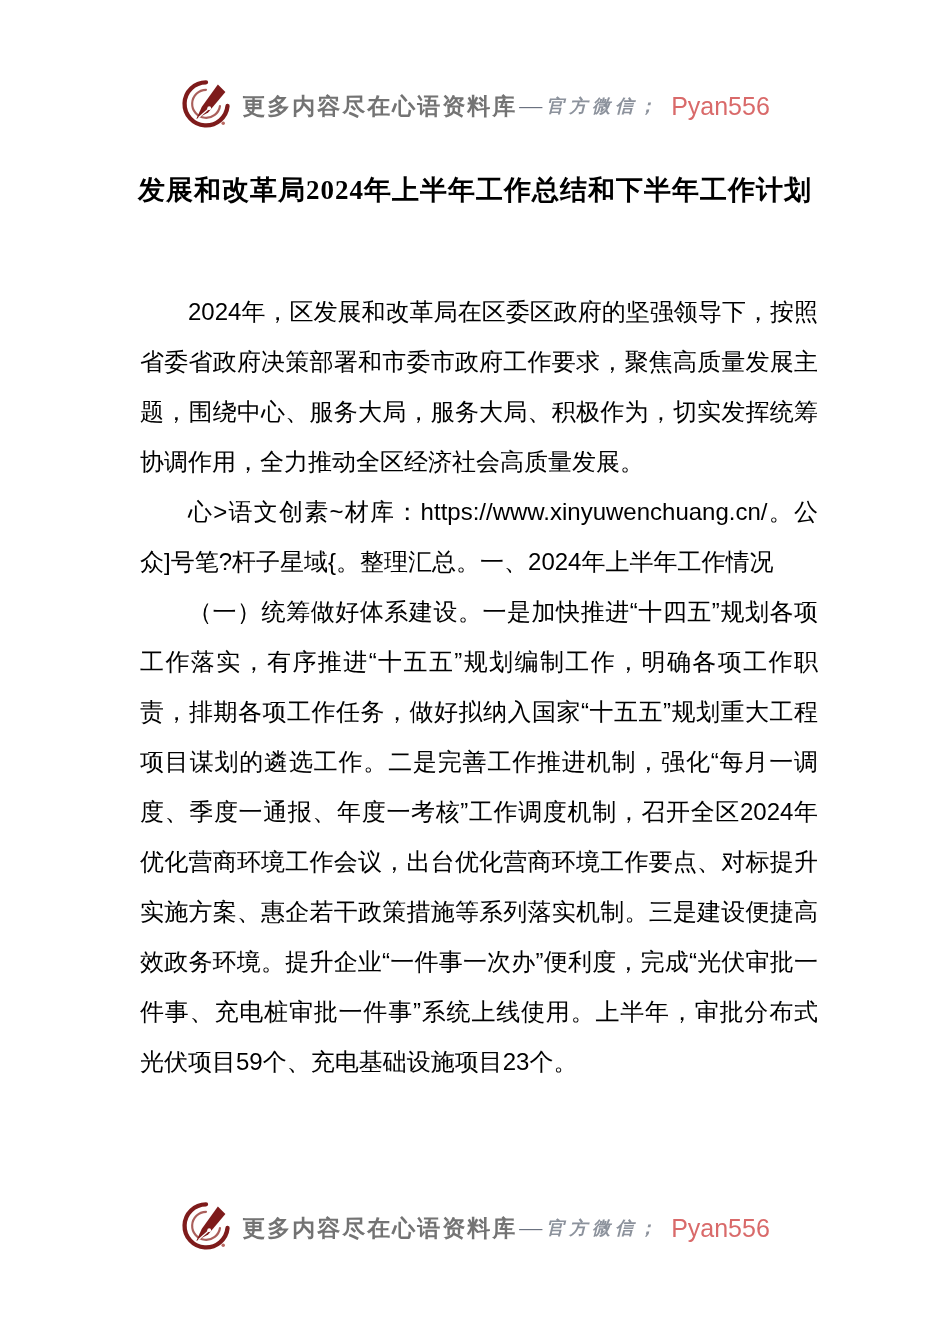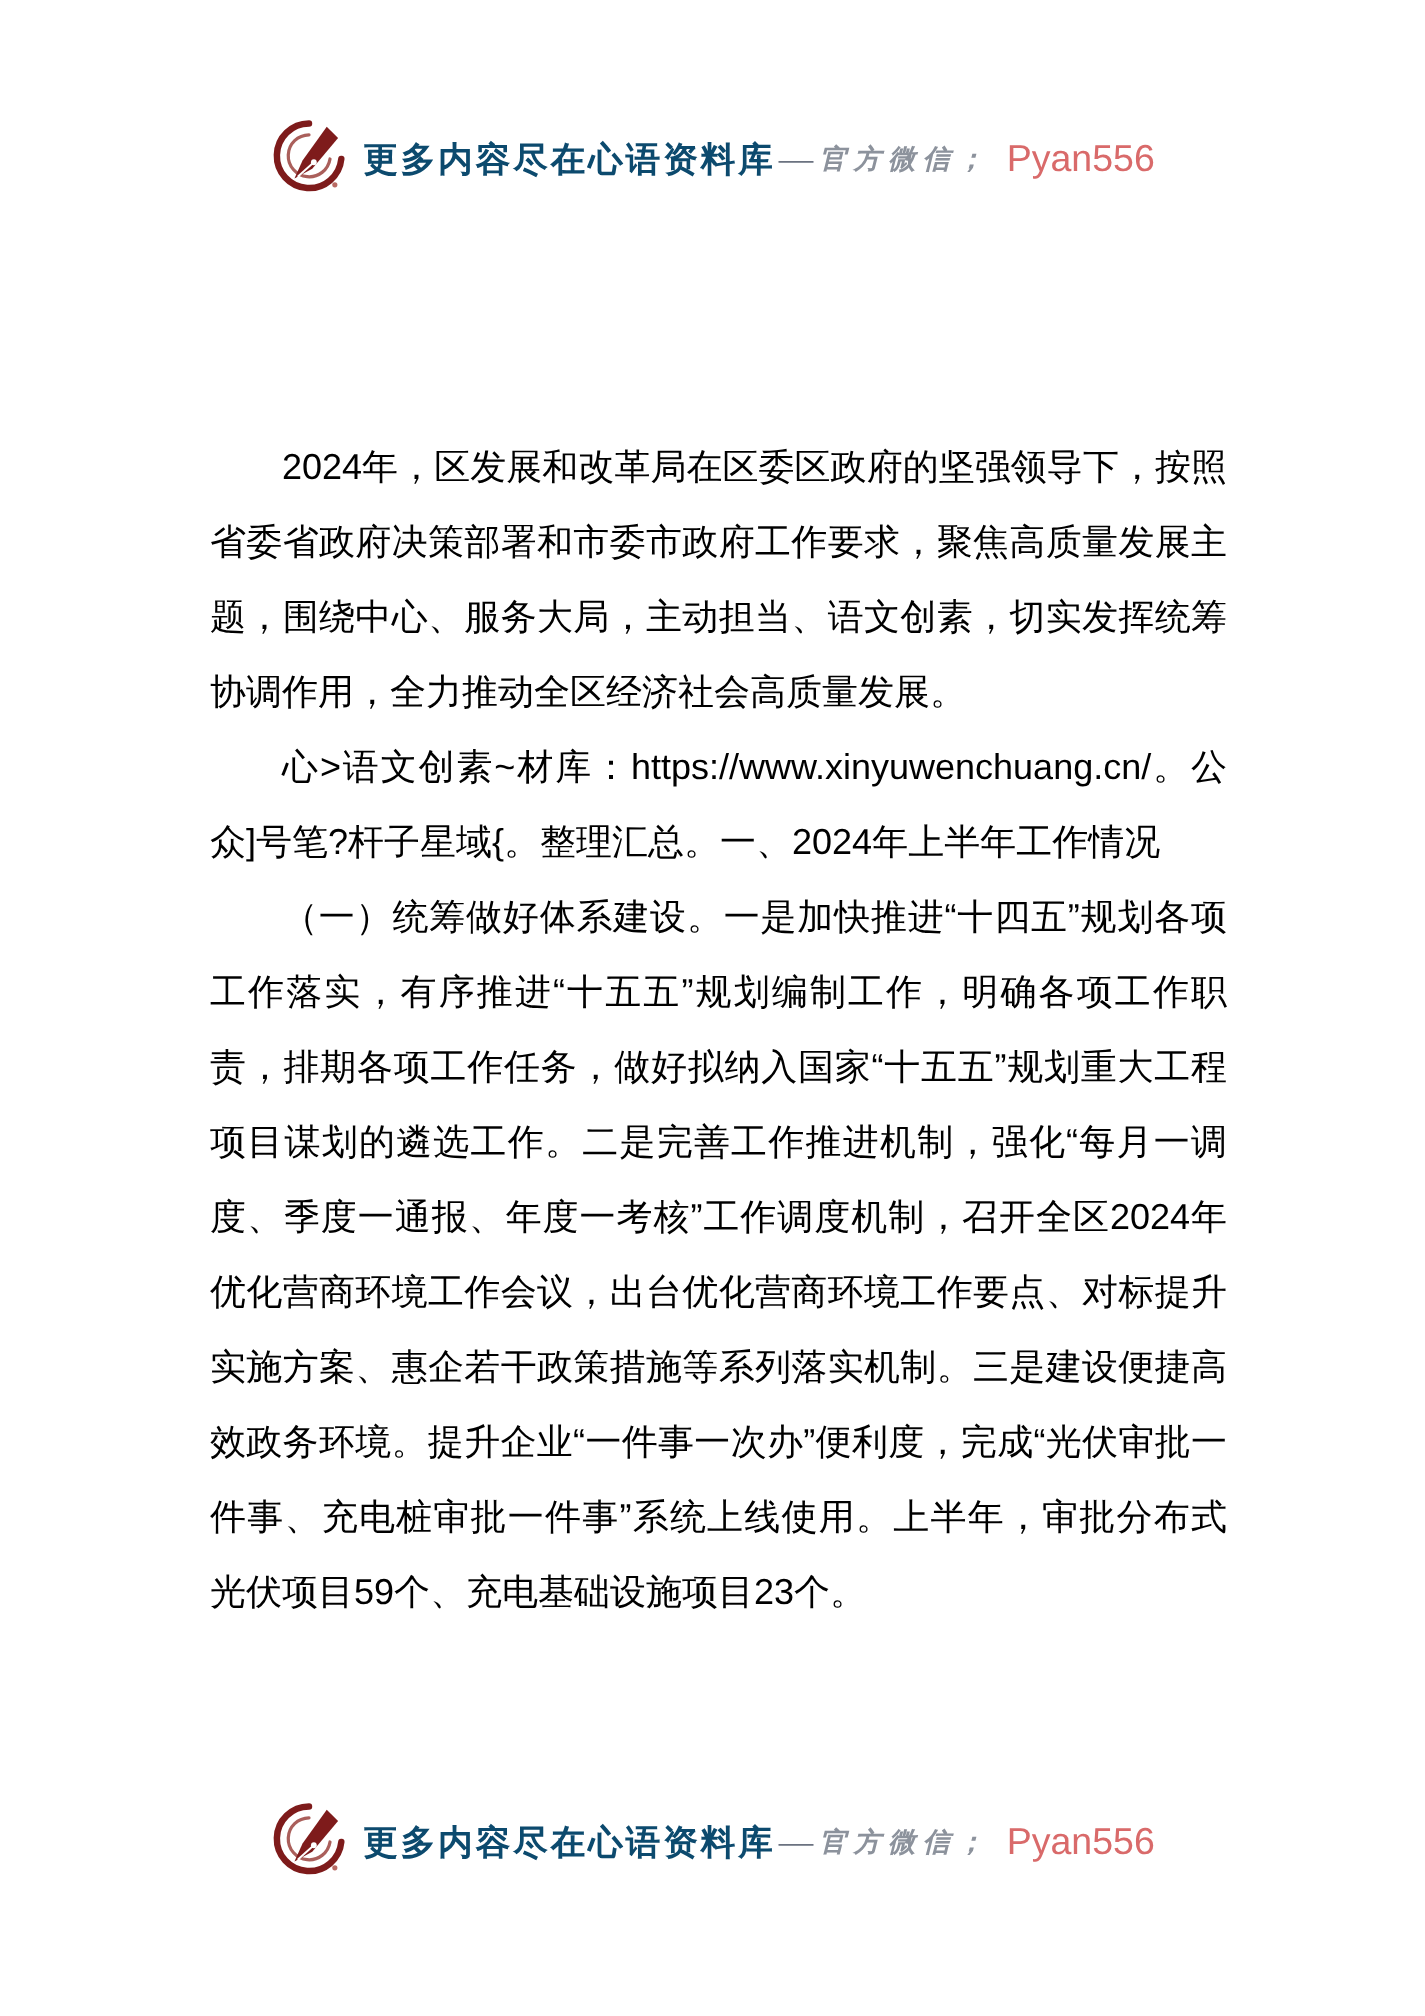--- a/index.html
+++ b/index.html
@@ -24,21 +24,21 @@
     gap: 10px;
     height: 60px;
   }
   .brand.at-top    { top: 76px; }
   .brand.at-bottom { top: 1198px; }
   .brand-logo { width: 52px; height: 56px; flex: 0 0 auto; display: block; }
   .brand-text {
     font-family: "Liberation Serif", serif;
     font-weight: 700;
     font-size: 23px;
-    color: #0c4a6e;
+    color: #737373;
     letter-spacing: 2px;
     white-space: nowrap;
   }
   .brand-dash {
     font-family: "Liberation Serif", serif;
     font-size: 23px;
     color: #6b7280;
     margin-left: -8px;
     white-space: nowrap;
   }
@@ -103,23 +103,24 @@
       <circle cx="27" cy="28" r="1.8" fill="#ffffff"></circle>
       <path d="M27 28 L17 37" stroke="#ffffff" stroke-width="1.2"></path>
       <circle cx="40" cy="42" r="1.6" fill="#a8453c" opacity="0.8"></circle>
     </svg>
     <span class="brand-text">更多内容尽在心语资料库</span>
     <span class="brand-dash">—</span>
     <span class="brand-wechat">官方微信；</span>
     <span class="brand-id">Pyan556</span>
   </div>
 
+  <h1 class="doc-title">发展和改革局2024年上半年工作总结和下半年工作计划</h1>
 
   <div class="doc-body">
-    <p>2024年，区发展和改革局在区委区政府的坚强领导下，按照省委省政府决策部署和市委市政府工作要求，聚焦高质量发展主题，围绕中心、服务大局，主动担当、语文创素，切实发挥统筹协调作用，全力推动全区经济社会高质量发展。</p>
+    <p>2024年，区发展和改革局在区委区政府的坚强领导下，按照省委省政府决策部署和市委市政府工作要求，聚焦高质量发展主题，围绕中心、服务大局，服务大局、积极作为，切实发挥统筹协调作用，全力推动全区经济社会高质量发展。</p>
     <p>心&gt;语文创素~材库：https://www.xinyuwenchuang.cn/。公众]号笔?杆子星域{。整理汇总。一、2024年上半年工作情况</p>
     <p>（一）统筹做好体系建设。一是加快推进“十四五”规划各项工作落实，有序推进“十五五”规划编制工作，明确各项工作职责，排期各项工作任务，做好拟纳入国家“十五五”规划重大工程项目谋划的遴选工作。二是完善工作推进机制，强化“每月一调度、季度一通报、年度一考核”工作调度机制，召开全区2024年优化营商环境工作会议，出台优化营商环境工作要点、对标提升实施方案、惠企若干政策措施等系列落实机制。三是建设便捷高效政务环境。提升企业“一件事一次办”便利度，完成“光伏审批一件事、充电桩审批一件事”系统上线使用。上半年，审批分布式光伏项目59个、充电基础设施项目23个。</p>
   </div>
 
   <div class="brand at-bottom">
     <svg class="brand-logo" viewBox="0 0 48 52" xmlns="http://www.w3.org/2000/svg" aria-hidden="true">
       <path d="M24 4 A 20 20 0 1 0 44 26" fill="none" stroke="#7e1b1b" stroke-width="4" stroke-linecap="round"></path>
       <path d="M24 11 A 13 13 0 1 0 37 26" fill="none" stroke="#8d2a24" stroke-width="2" stroke-linecap="round" opacity="0.75"></path>
       <path d="M35 6 L42 13 L26 32 L15 38 L20 27 Z" fill="#7e1b1b"></path>
       <circle cx="27" cy="28" r="1.8" fill="#ffffff"></circle>

